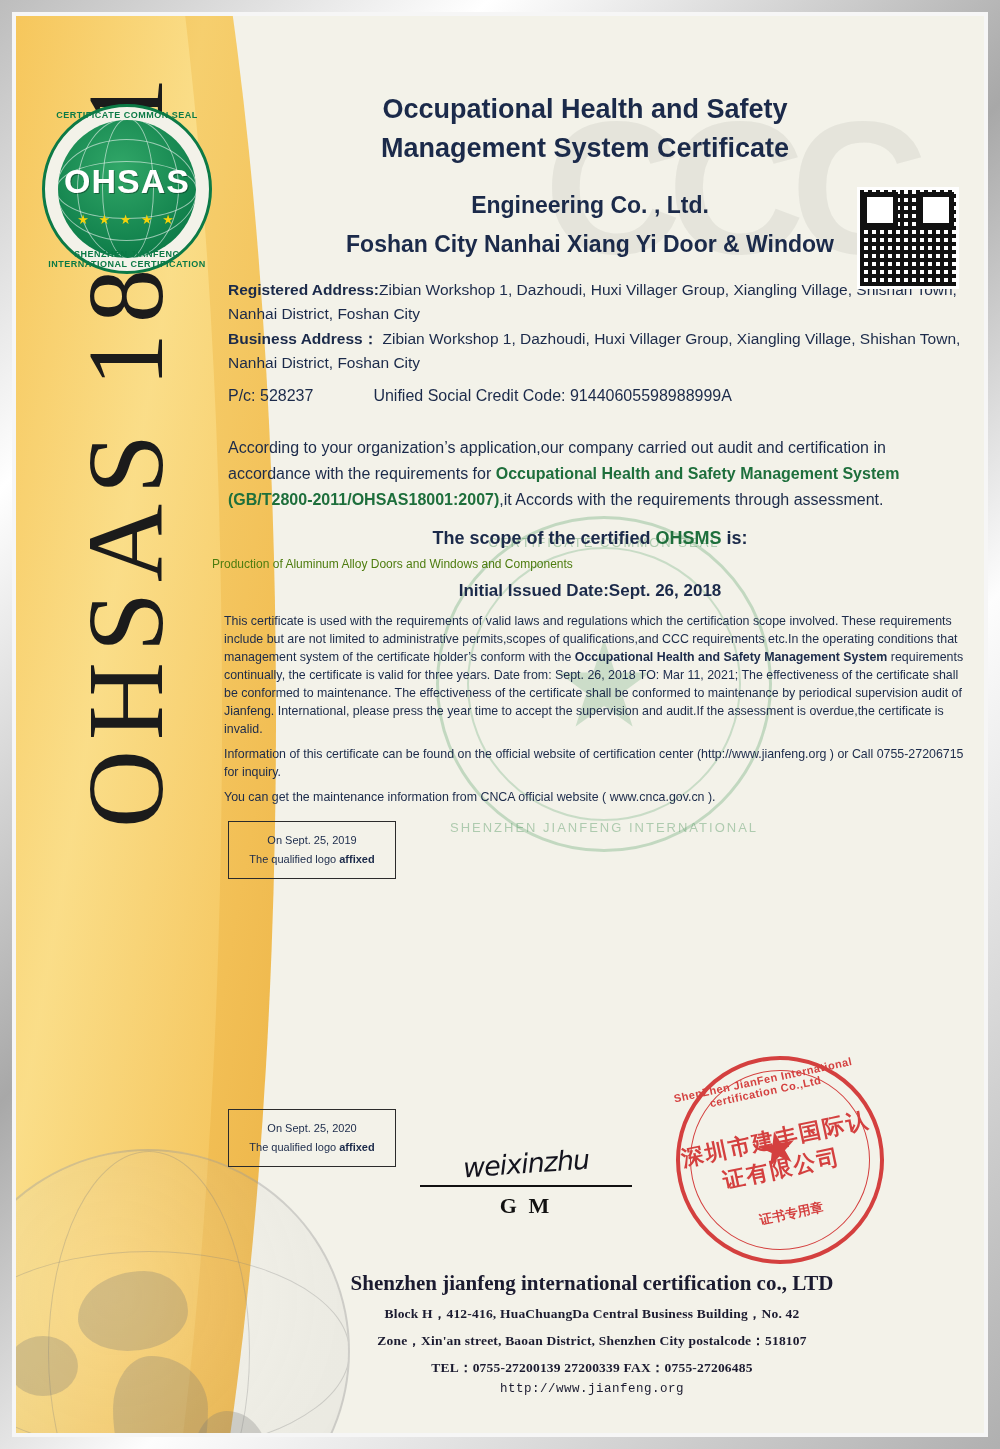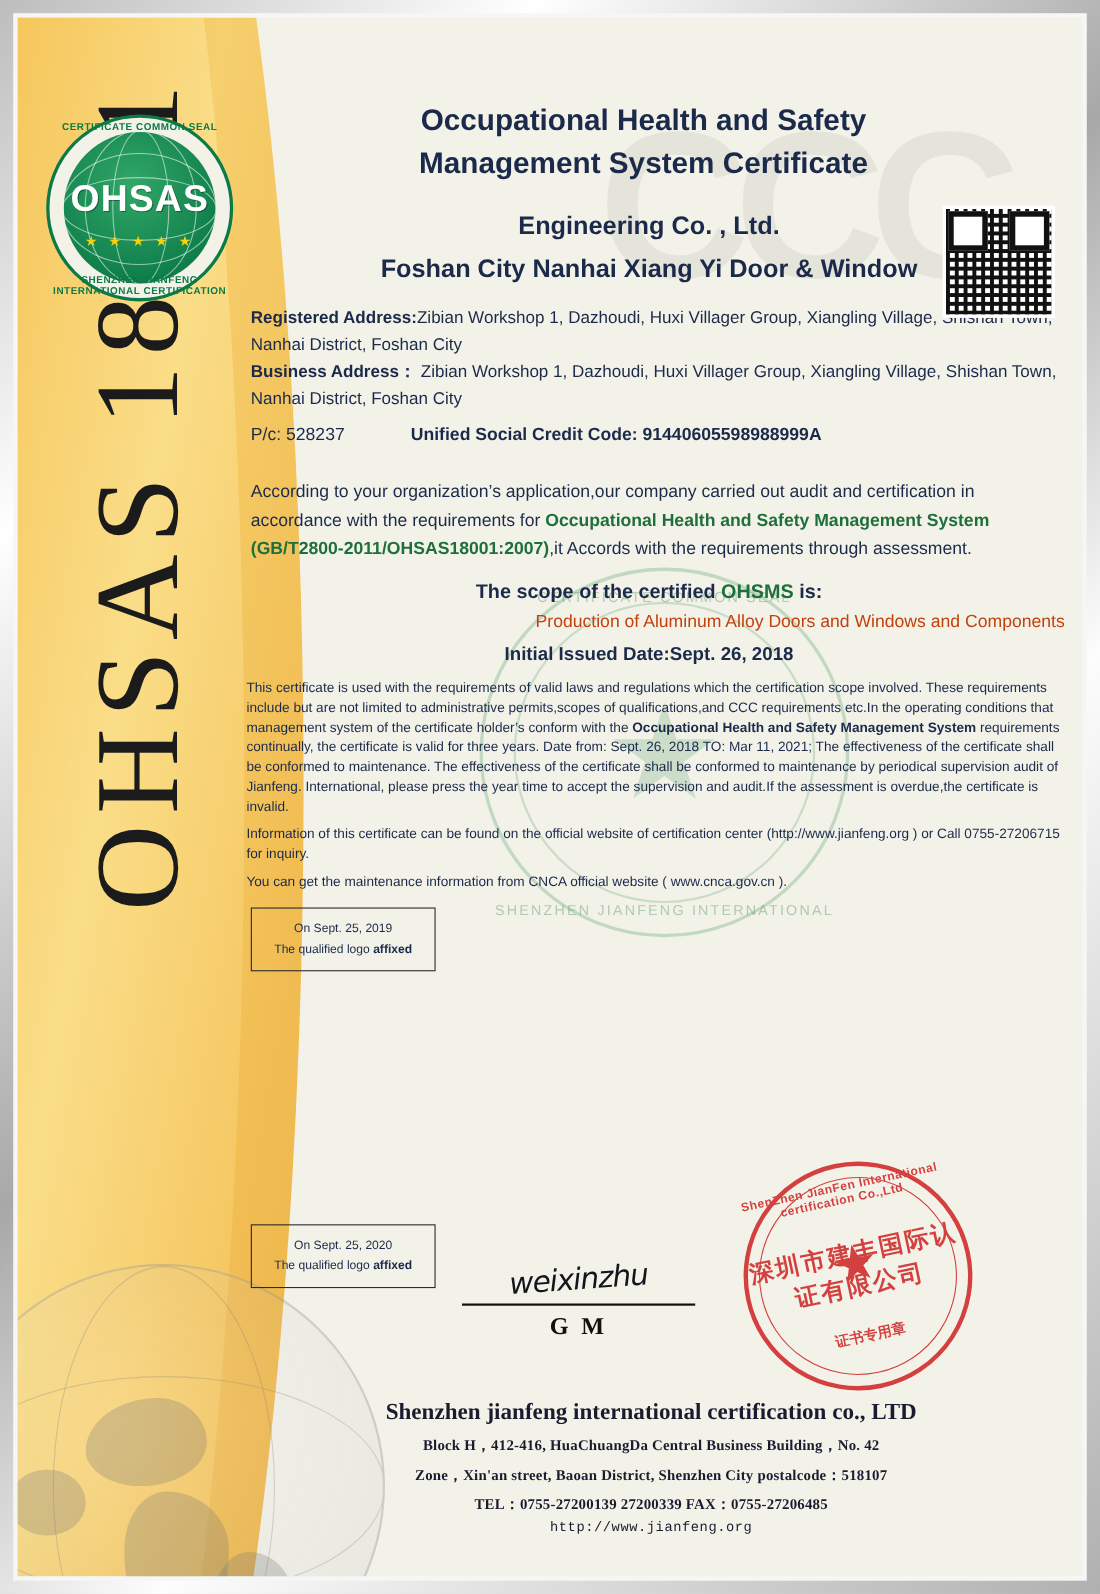--- a/index.html
+++ b/index.html
@@ -262,41 +262,41 @@
   }
   .addr-block .lbl { font-weight: bold; }
   .pc-row {
     margin-top: 12px;
     font-size: 16px;
     color: #1b2a4a;
     padding-left: 16px;
     display: flex;
     gap: 60px;
   }
-  .pc-row .uscc { font-weight: bold; }
+  .pc-row .uscc { font-weight: normal; }
   .para {
     margin-top: 30px;
     font-size: 16px;
     color: #1b2a4a;
     line-height: 1.65;
     padding-left: 16px;
   }
   .para .hl { color: #1e6f3c; font-weight: bold; }
   .scope-title {
     text-align: center;
     font-size: 18px;
     font-weight: bold;
     color: #1b2a4a;
     margin-top: 14px;
   }
   .scope-title .hl { color: #1e6f3c; }
   .scope-text {
-    text-align: right;
-    font-size: 16px;
-    color: #c2410c;
+    text-align: left;
+    font-size: 12px;
+    color: #4d7c0f;
     margin-top: 8px;
   }
   .issue-date {
     text-align: center;
     font-size: 17px;
     font-weight: bold;
     color: #1b2a4a;
     margin-top: 10px;
   }
   .fineprint {

